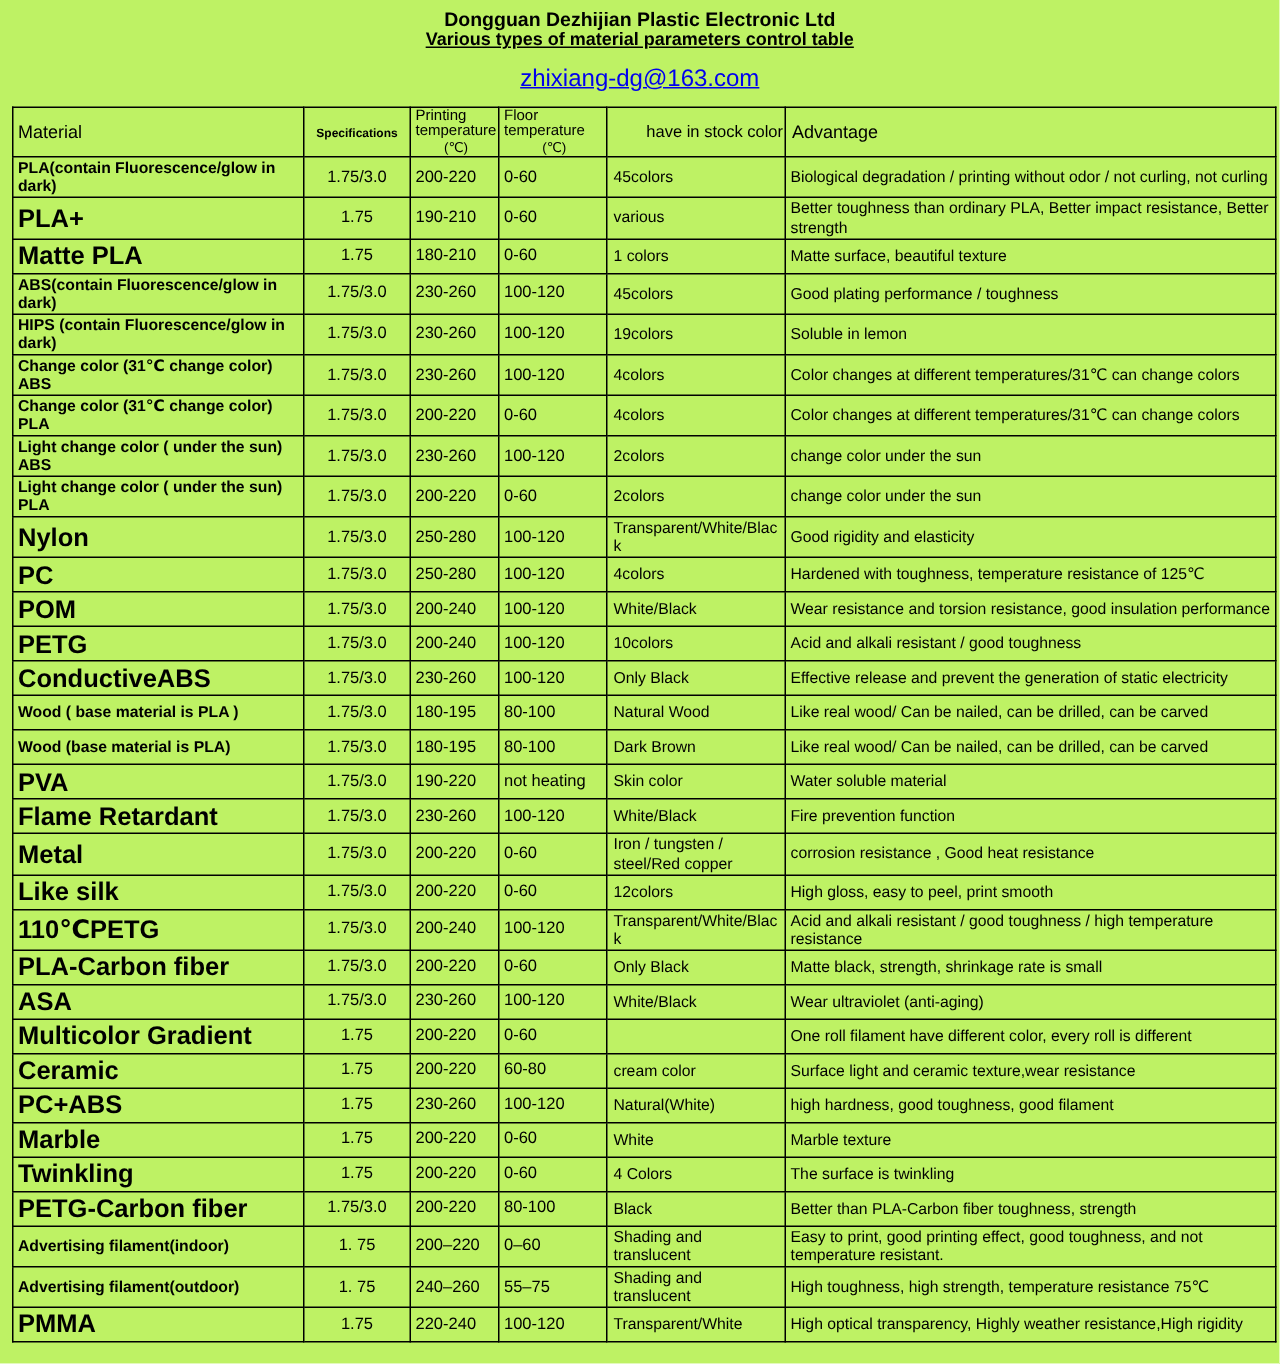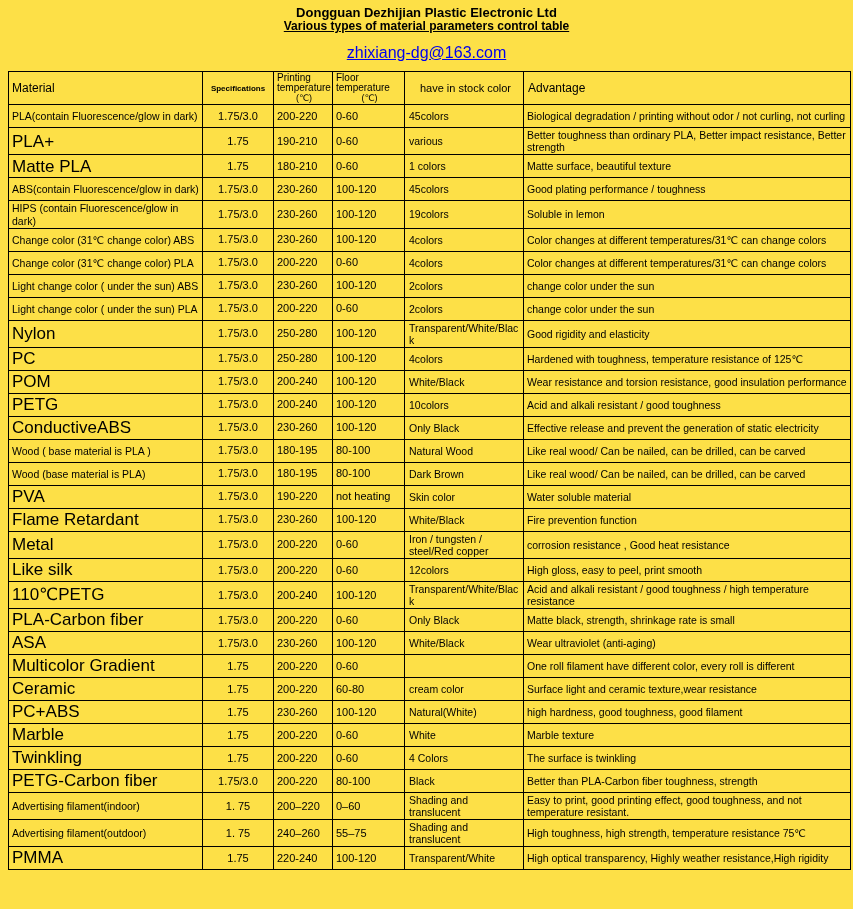--- a/index.html
+++ b/index.html
@@ -1,41 +1,41 @@
 <!DOCTYPE html>
 <html><head>
 <meta charset="utf-8">
 <style>
   html,body{margin:0;padding:0;background:#fff;}
   .page{
     width:853px;height:909px;overflow:hidden;position:relative;
-    background:#fde047;color:#000;
+    background:#bef264;color:#000;
     font-family:"Liberation Sans","DejaVu Sans",sans-serif;
   }
   .doc-header{text-align:center;padding-top:6px;}
   .company{font-size:13px;font-weight:bold;line-height:1.1;}
   .subtitle{font-size:12px;font-weight:bold;line-height:1.05;text-decoration:underline;}
   .email-row{margin-top:11px;}
   .email{font-size:16px;color:#0000ee;text-decoration:underline;cursor:pointer;}
   table.materials{
     border-collapse:collapse;table-layout:fixed;
     margin:9px 0 0 8px;width:842px;
   }
   th,td{border:1px solid #000;vertical-align:middle;overflow:hidden;word-wrap:break-word;}
   thead tr{height:30px;}
   tbody tr{height:23px;}
   th{font-weight:normal;}
   th.c0{text-align:left;padding-left:3px;font-size:12px;}
   th.c1{text-align:center;font-size:8px;font-weight:bold;margin-left:32px;}
   th.c2,th.c3{text-align:left;padding-left:3px;font-size:10px;line-height:1.05;margin-top:20px;}
   th.c2 .unit,th.c3 .unit{text-align:center;font-size:9px;}
-  th.c4{text-align:center;padding-left:4px;font-size:11px;}
+  th.c4{text-align:right;padding-left:4px;font-size:11px;}
   th.c5{text-align:left;padding-left:4px;font-size:12px;}
   td{line-height:1.15;}
-  td.c0{text-align:left;padding:1px 2px 1px 3px;font-size:10.5px;}
+  td.c0{text-align:left;padding:1px 2px 1px 3px;font-size:10.5px;font-weight:bold;}
   td.c0.big{font-size:17px;margin-top:46px;}
   td.c1{text-align:center;font-size:11px;}
   td.c2,td.c3{text-align:left;padding-left:3px;font-size:11px;}
   td.c4{text-align:left;padding:1px 2px 1px 4px;font-size:10.5px;}
   td.c5{text-align:left;padding:1px 3px;font-size:10.5px;}
 </style>
 </head>
 <body>
 
 <div class="page">

